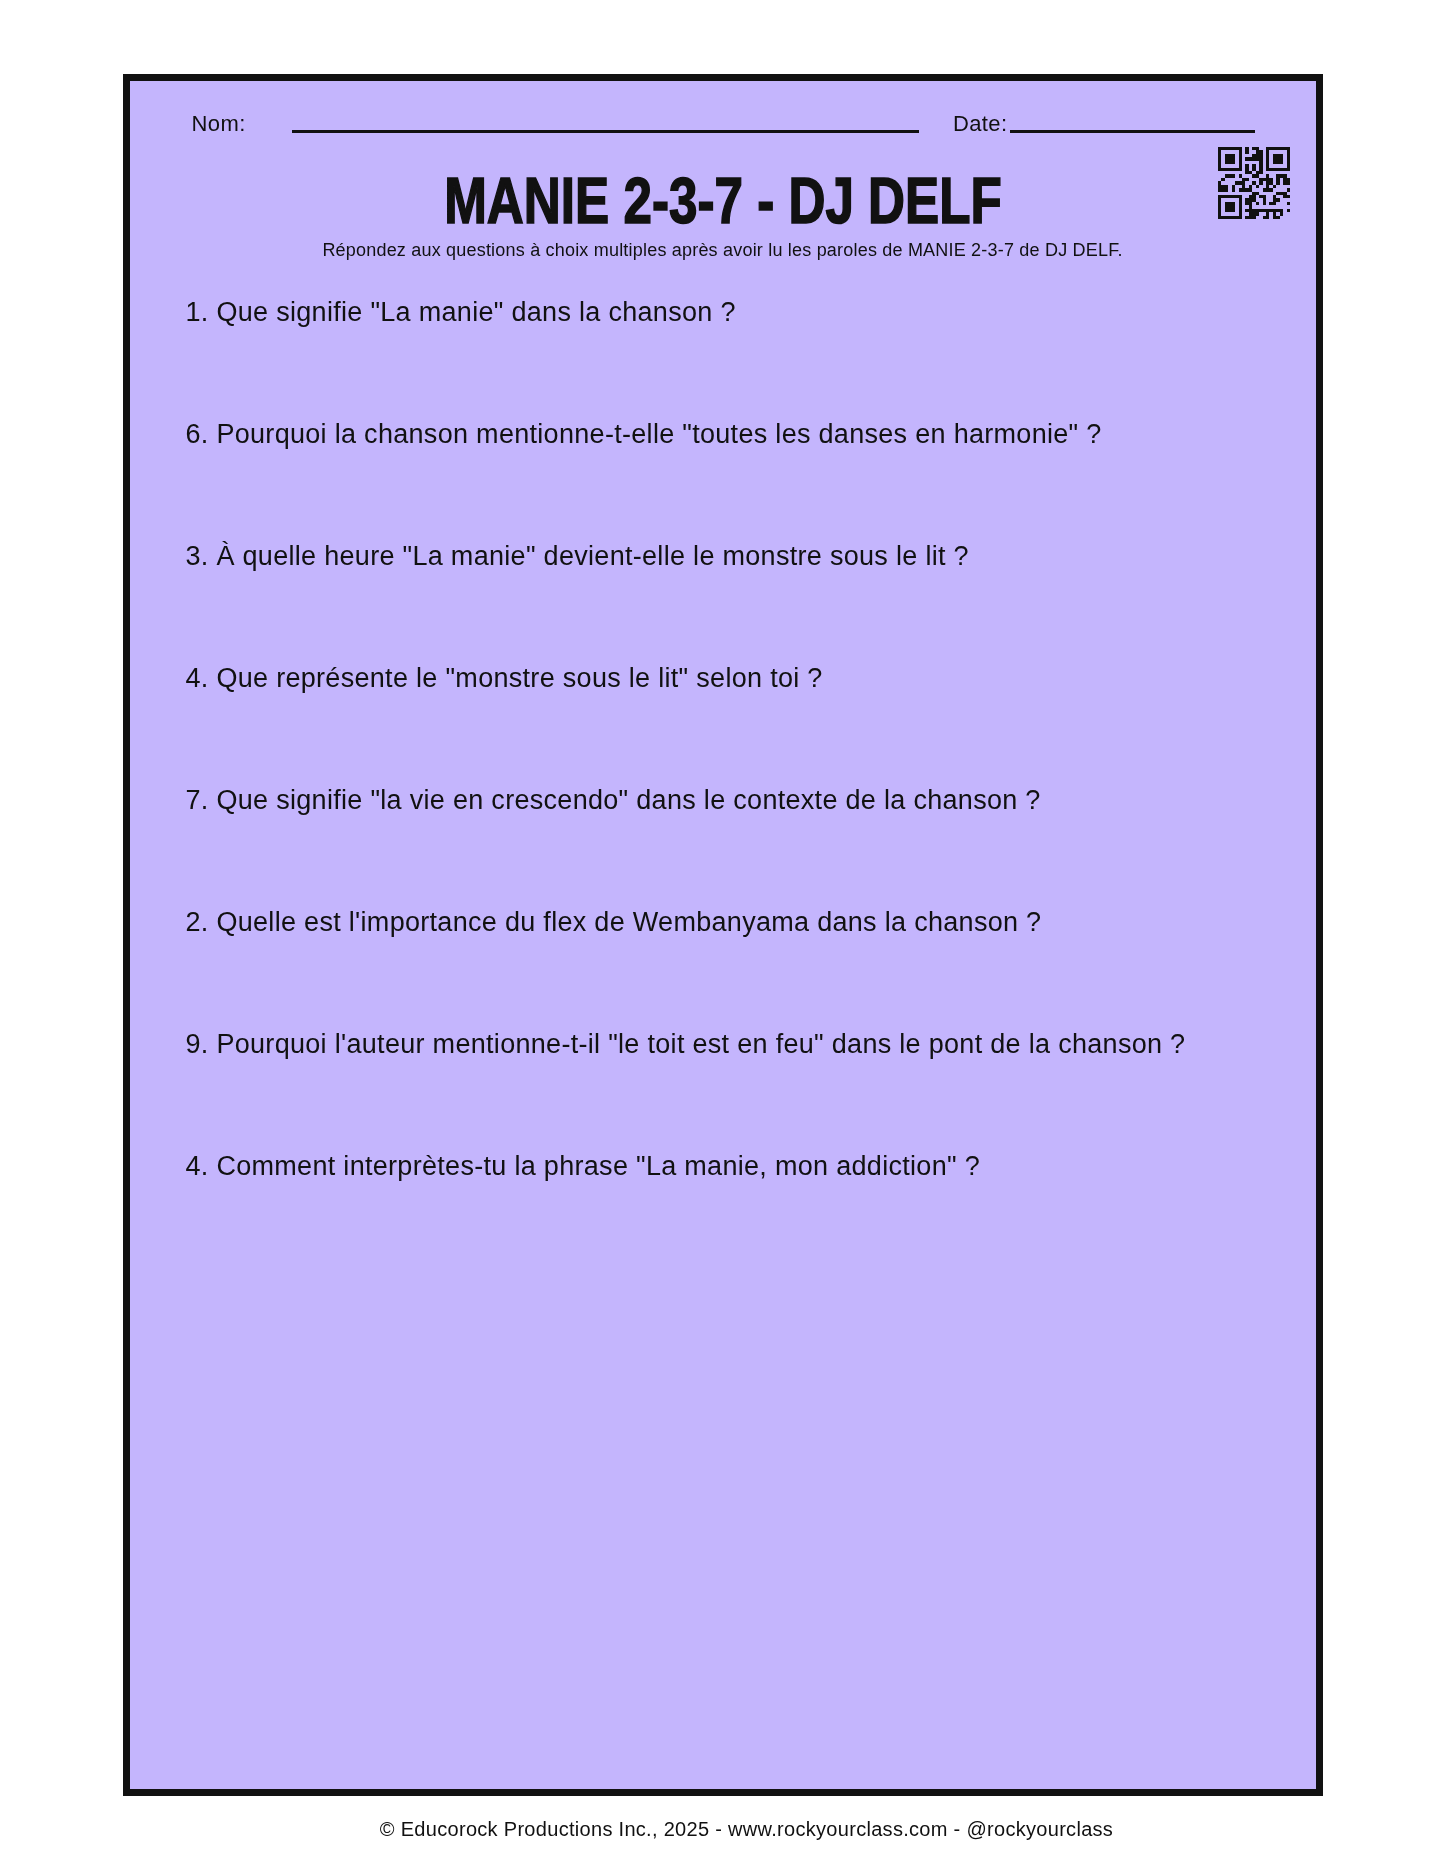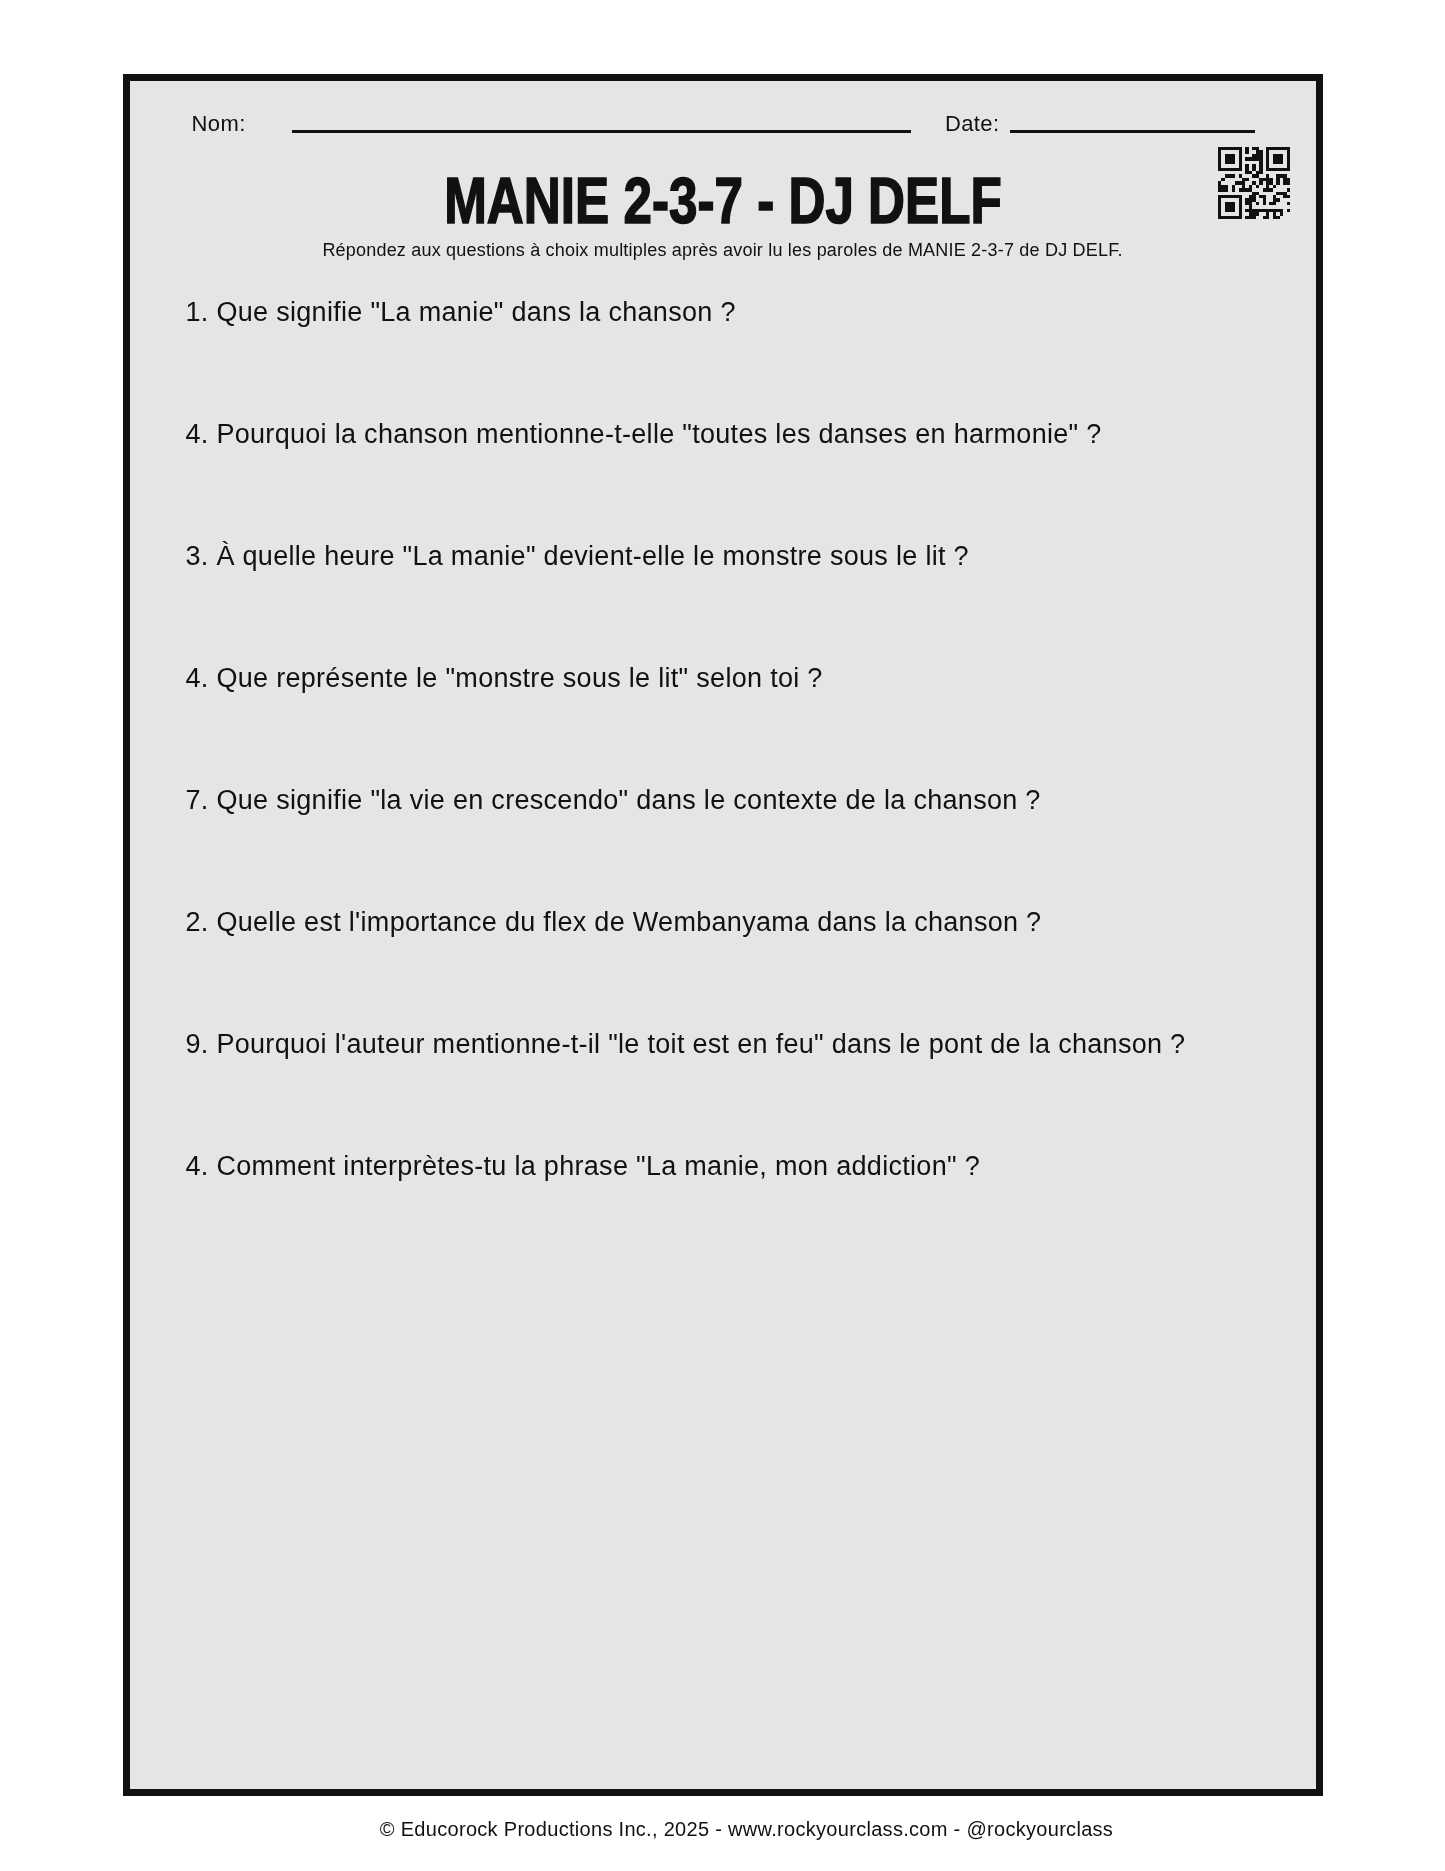--- a/index.html
+++ b/index.html
@@ -9,40 +9,40 @@
     color:#111111;
     font-family:"Liberation Sans", sans-serif;
     overflow:hidden;
   }
   .sheet {
     position:relative;
     box-sizing:border-box;
     width:1200px; height:1722px;
     margin:74px auto 0;
     border:7px solid #111111;
-    background:#e5e5e5;
+    background:#c4b5fd;
     padding:30px 28px 0 28px;
   }
   .header-row {
     display:flex;
     align-items:flex-end;
     padding-left:34px;
     font-size:22px;
     line-height:26px;
     letter-spacing:0.4px;
   }
   .label { white-space:nowrap; }
   .line {
     border-bottom:3px solid #111111;
     align-self:flex-end;
     margin-bottom:4px;
     height:0;
   }
   .name-line { flex:1; margin-left:46px; margin-right:34px; }
-  .date-label { margin-right:10px; }
+  .date-label { margin-right:2px; }
   .date-line { width:245px; margin-right:33px; }
   .qr {
     position:absolute;
     top:66px; right:26px;
     width:72px; height:72px;
     display:block;
   }
   .title {
     margin:32px 0 0;
     text-align:center;
@@ -321,21 +321,21 @@
         <rect x="16" y="20" width="1" height="1" fill="#111111"></rect>
         <rect x="17" y="20" width="1" height="1" fill="#111111"></rect>
       </svg>
 
     <h1 class="title">MANIE 2-3-7 - DJ DELF</h1>
     <p class="subtitle">Répondez aux questions à choix multiples après avoir lu les paroles de MANIE 2-3-7 de DJ DELF.</p>
 
     <div class="questions">
 
     <p class="question">1. Que signifie "La manie" dans la chanson ?</p>
-        <p class="question">4. Pourquoi la chanson mentionne-t-elle "toutes les danses en harmonie" ?</p>
+        <p class="question">6. Pourquoi la chanson mentionne-t-elle "toutes les danses en harmonie" ?</p>
         <p class="question">3. À quelle heure "La manie" devient-elle le monstre sous le lit ?</p>
         <p class="question">4. Que représente le "monstre sous le lit" selon toi ?</p>
         <p class="question">7. Que signifie "la vie en crescendo" dans le contexte de la chanson ?</p>
         <p class="question">2. Quelle est l'importance du flex de Wembanyama dans la chanson ?</p>
         <p class="question">9. Pourquoi l'auteur mentionne-t-il "le toit est en feu" dans le pont de la chanson ?</p>
         <p class="question">4. Comment interprètes-tu la phrase "La manie, mon addiction" ?</p>
       </div>
 
   </div>
 

